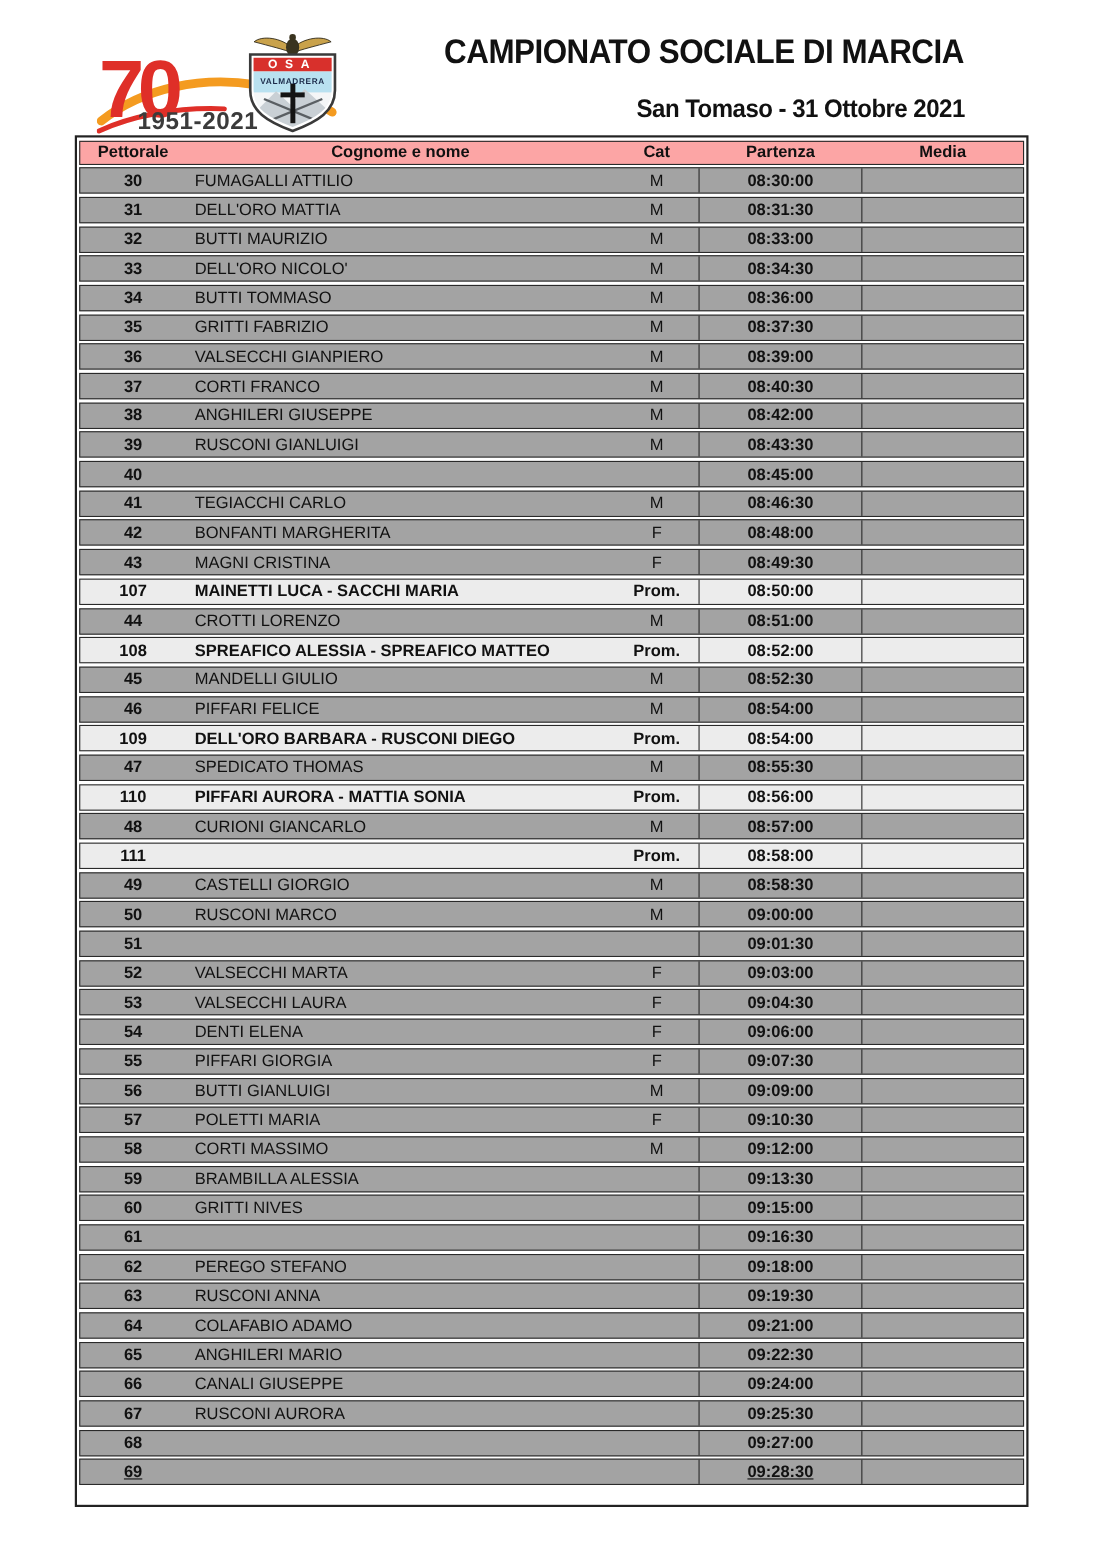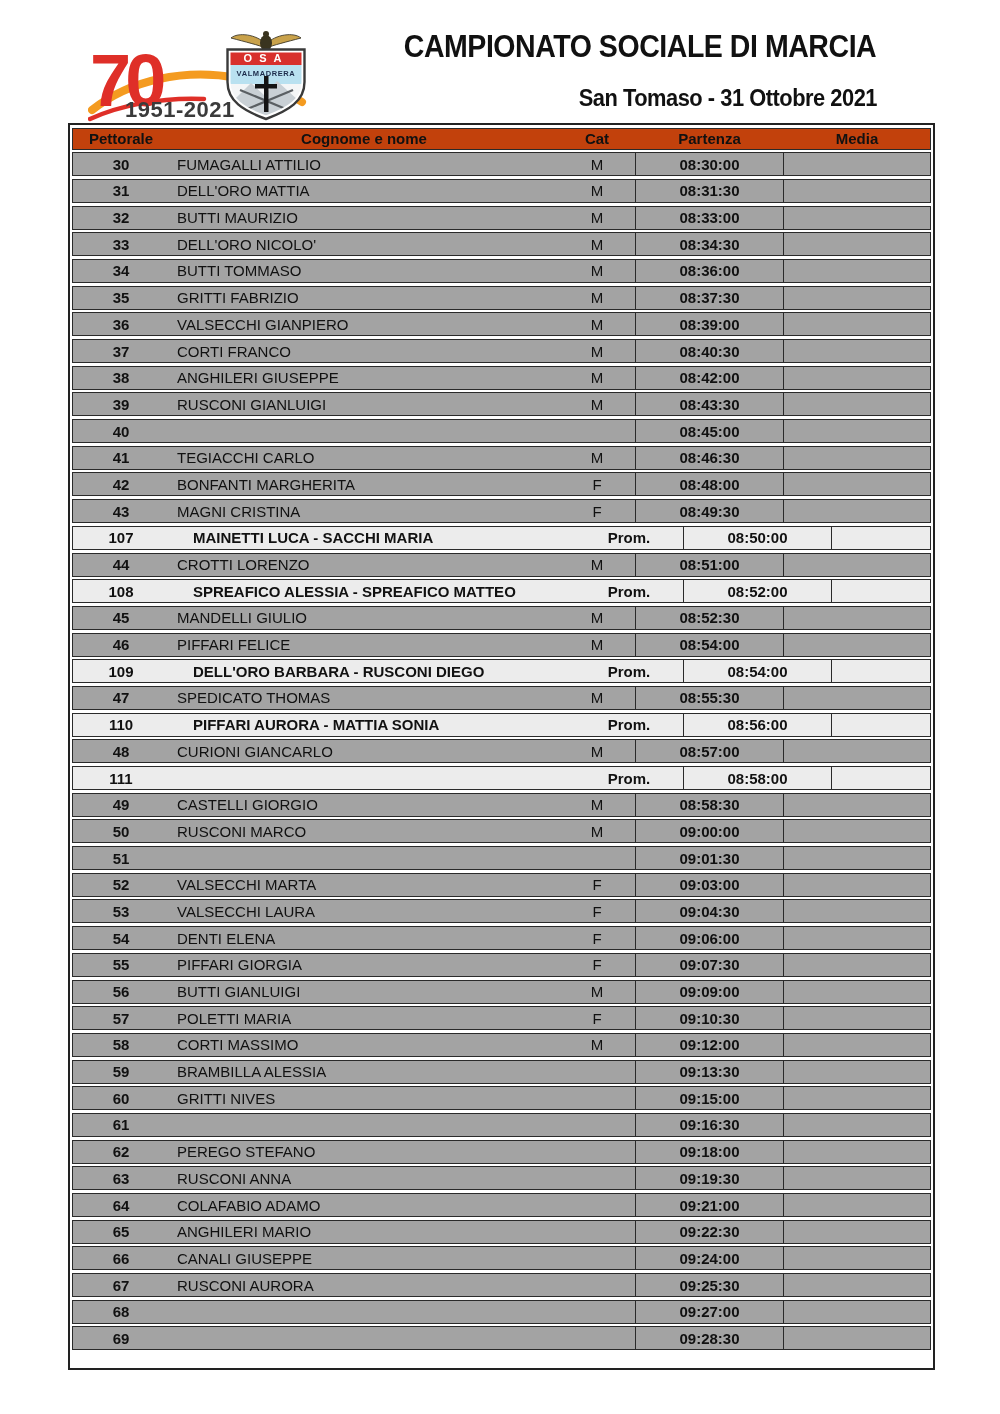--- a/index.html
+++ b/index.html
@@ -13,23 +13,23 @@
   .main-title{font-size:31px;font-weight:bold;text-align:center;letter-spacing:-0.5px;
               transform:scaleX(0.92);transform-origin:50% 50%;white-space:nowrap;line-height:34px;}
   .sub-title{margin-top:21px;font-size:23px;font-weight:bold;text-align:center;
              padding-left:185px;letter-spacing:-0.5px;transform:scaleX(0.95);transform-origin:50% 50%;white-space:nowrap;}
 
   
   .table-wrap{position:absolute;left:68px;top:123px;width:867px;box-sizing:border-box;
               border:2px solid #222;padding:2.5px 2px 2px 2px;background:#fff;}
   .t-row{display:flex;align-items:stretch;box-sizing:border-box;border:1.5px solid #2a2a2a;
          height:24px;margin-bottom:2.7px;background:#a3a3a3;font-size:15px;}
-  .t-row:last-child{margin-bottom:16px;}
-  .t-head{height:22px;background:#c2410c;font-weight:bold;}
-  .t-row.prom{background:#ececec;font-weight:bold;gap:16px;}
+  .t-row:last-child{margin-bottom:16px;text-decoration:underline;}
+  .t-head{height:22px;background:#fca5a5;font-weight:bold;}
+  .t-row.prom{background:#ececec;font-weight:bold;}
   .cell{display:flex;align-items:center;box-sizing:border-box;white-space:nowrap;overflow:hidden;}
   .c-pett{width:96px;justify-content:center;font-weight:bold;}
   .c-nome{width:390px;padding-left:8px;text-align:right;}
   .c-cat{width:76px;justify-content:center;}
   .c-part{width:149px;justify-content:center;font-weight:bold;
           border-left:1.5px solid #2a2a2a;border-right:1.5px solid #2a2a2a;}
   .c-media{flex:1;justify-content:center;}
   .t-head .cell{font-weight:bold;border:none;}
   .t-head .c-nome{justify-content:center;padding-left:0;}
 </style>

